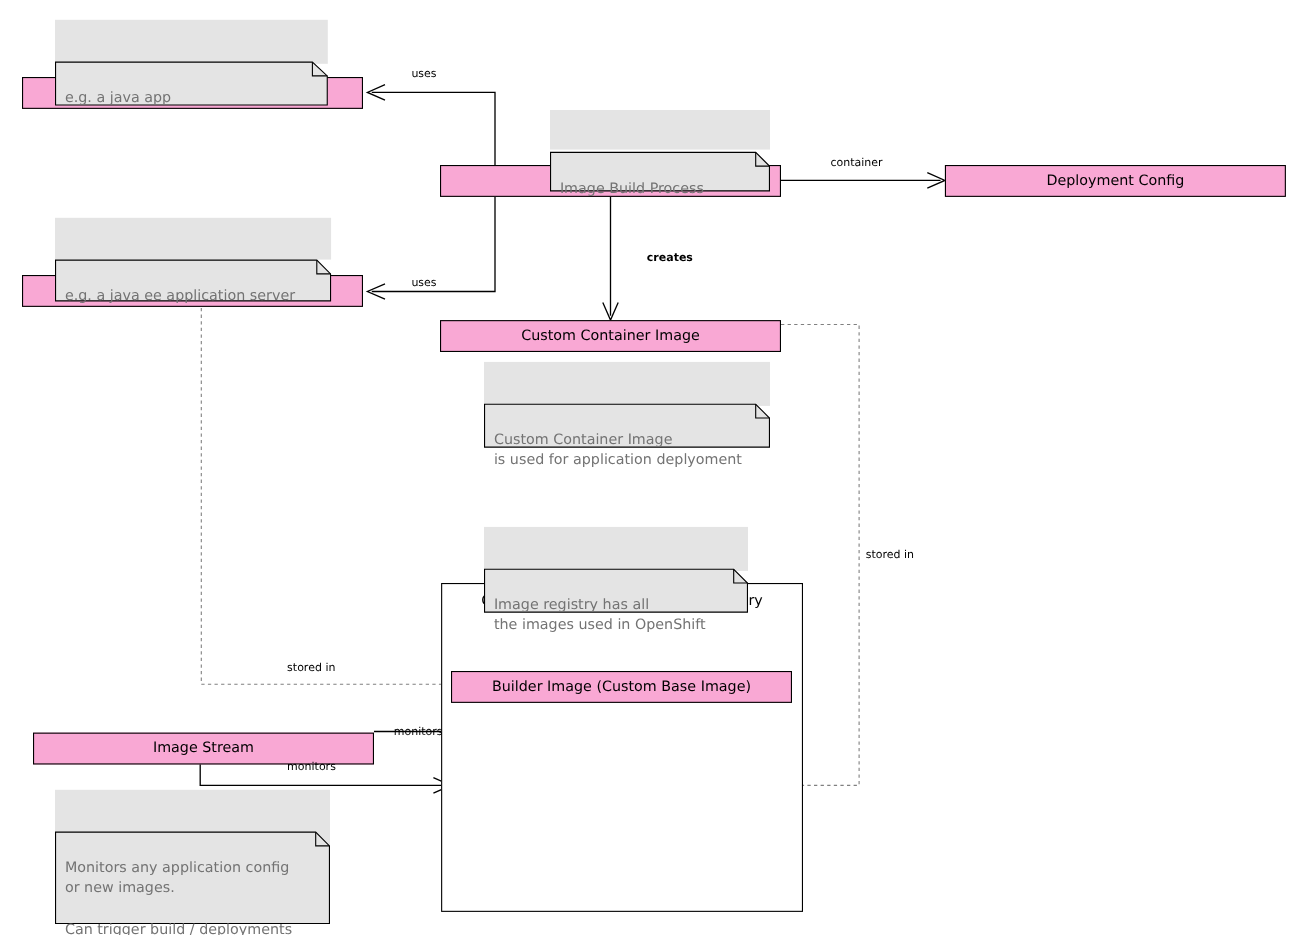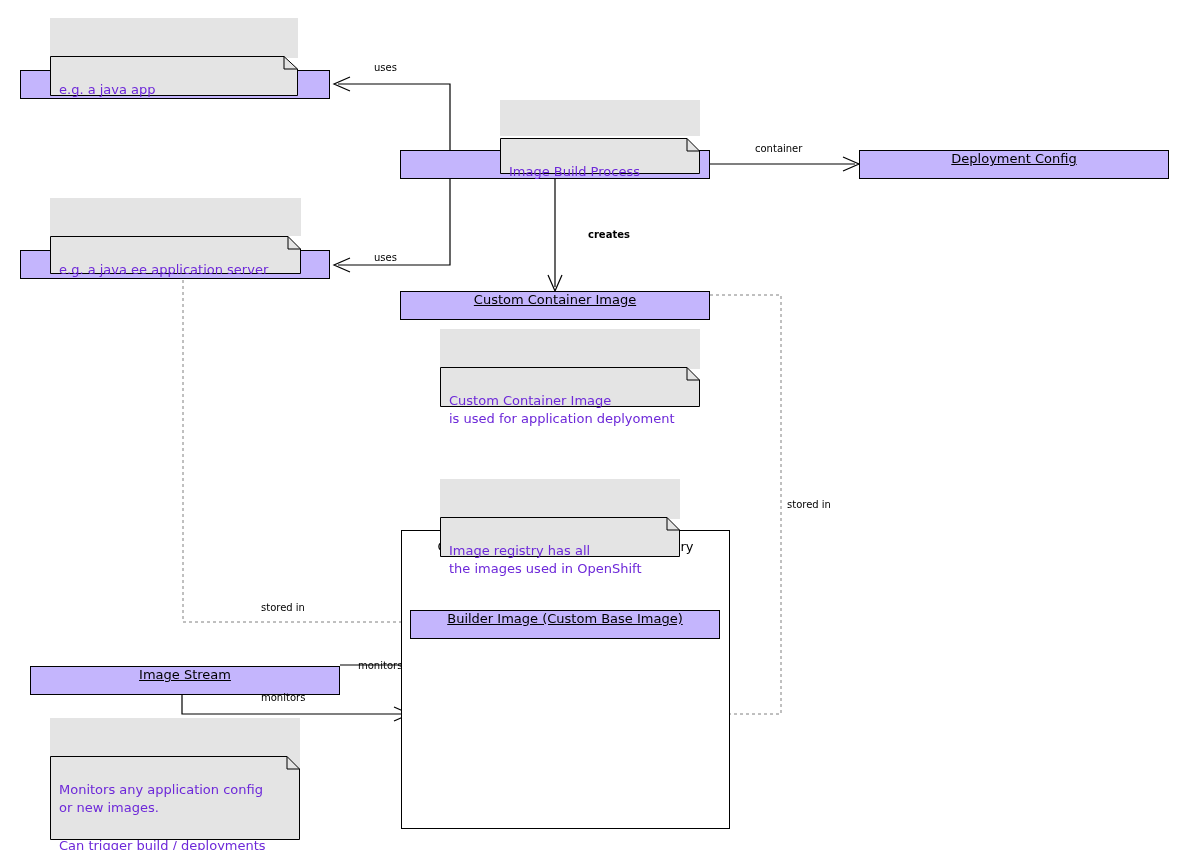--- a/index.html
+++ b/index.html
@@ -16,28 +16,27 @@
     width: 1190px;
     height: 850px;
     background: #ffffff;
     overflow: hidden;
   }
   
   .box {
     position: absolute;
     box-sizing: border-box;
     border: 1px solid #000000;
-    background: #c4b5fd;
+    background: #f9a8d4;
     display: flex;
-    align-items: flex-start;
+    align-items: center;
     justify-content: center;
     font-size: 13px;
     line-height: 1.2;
     white-space: nowrap;
-    text-decoration: underline;
   }
   .container-box {
     position: absolute;
     box-sizing: border-box;
     border: 1px solid #000000;
     background: #ffffff;
   }
   .container-title {
     position: absolute;
     left: 0;
@@ -47,21 +46,21 @@
     font-size: 13px;
     white-space: nowrap;
   }
   
   .note {
     position: absolute;
     box-sizing: border-box;
     background: #e4e4e4;
     font-size: 13px;
     line-height: 1.45;
-    color: #6d28d9;
+    color: #737373;
     padding: 6px 9px 6px 9px;
     white-space: pre;
   }
   .note .note-body {
     position: relative;
     z-index: 2;
   }
   .note-shape {
     position: absolute;
     inset: 0;

